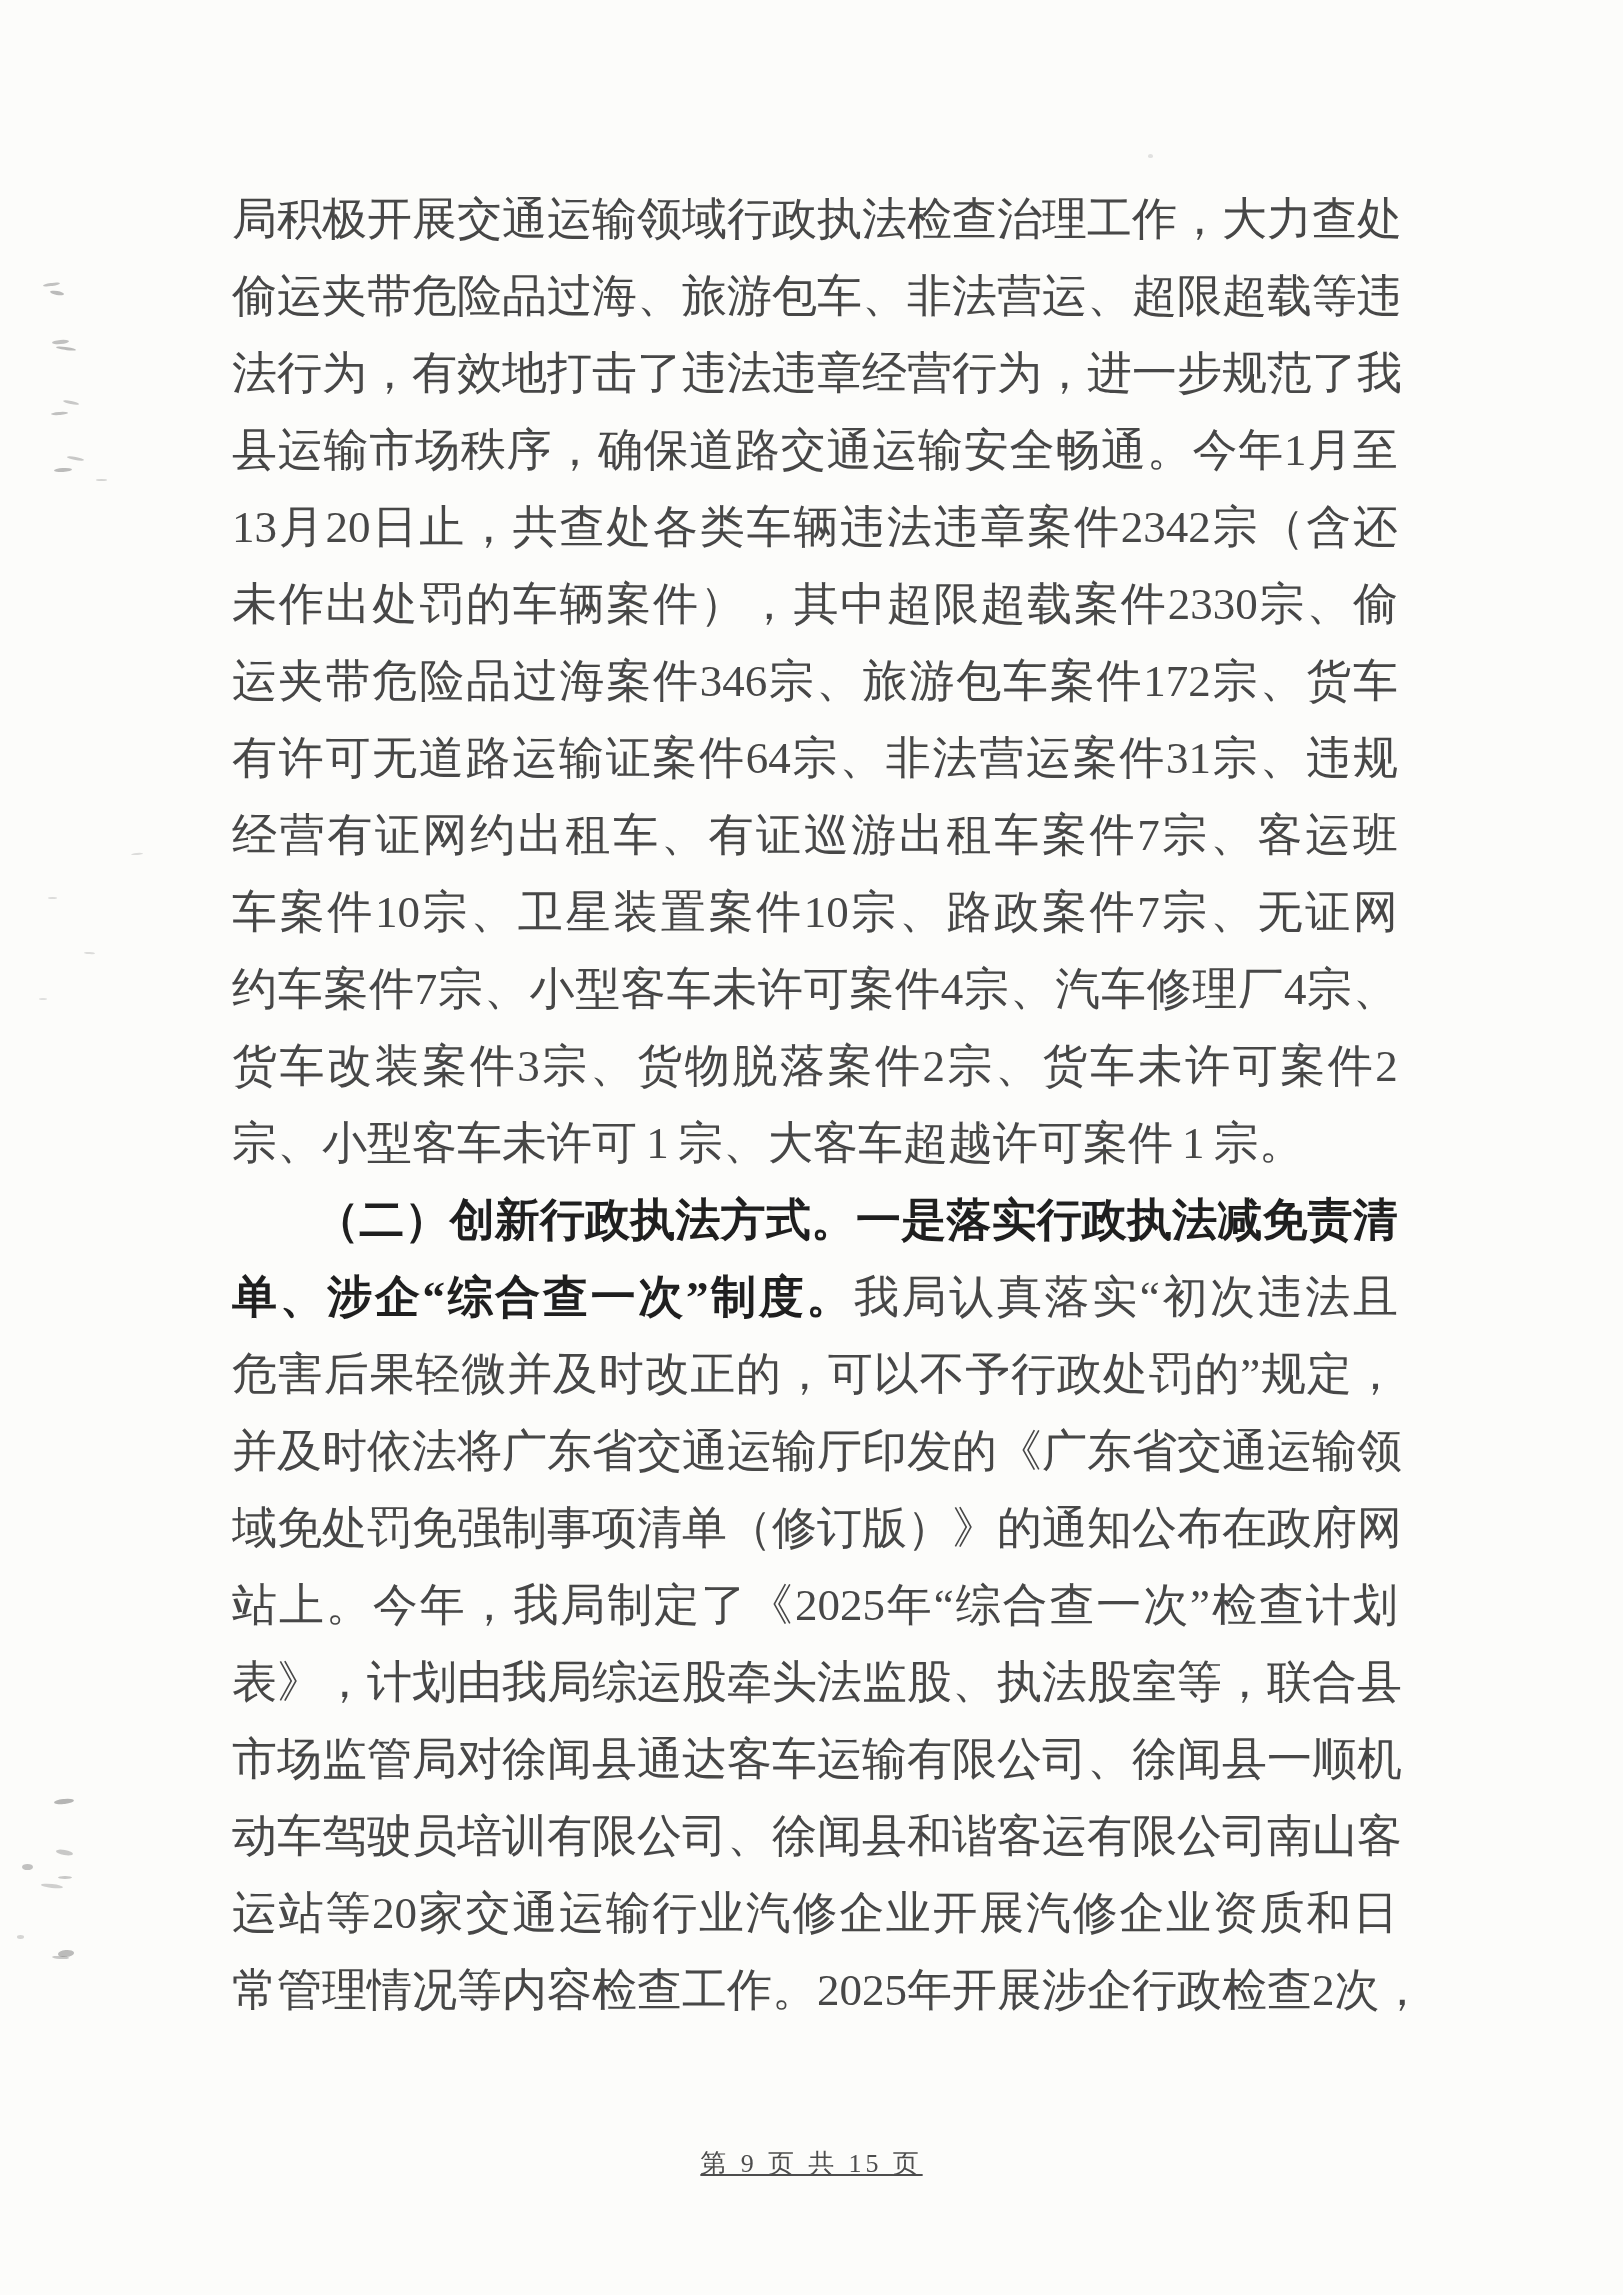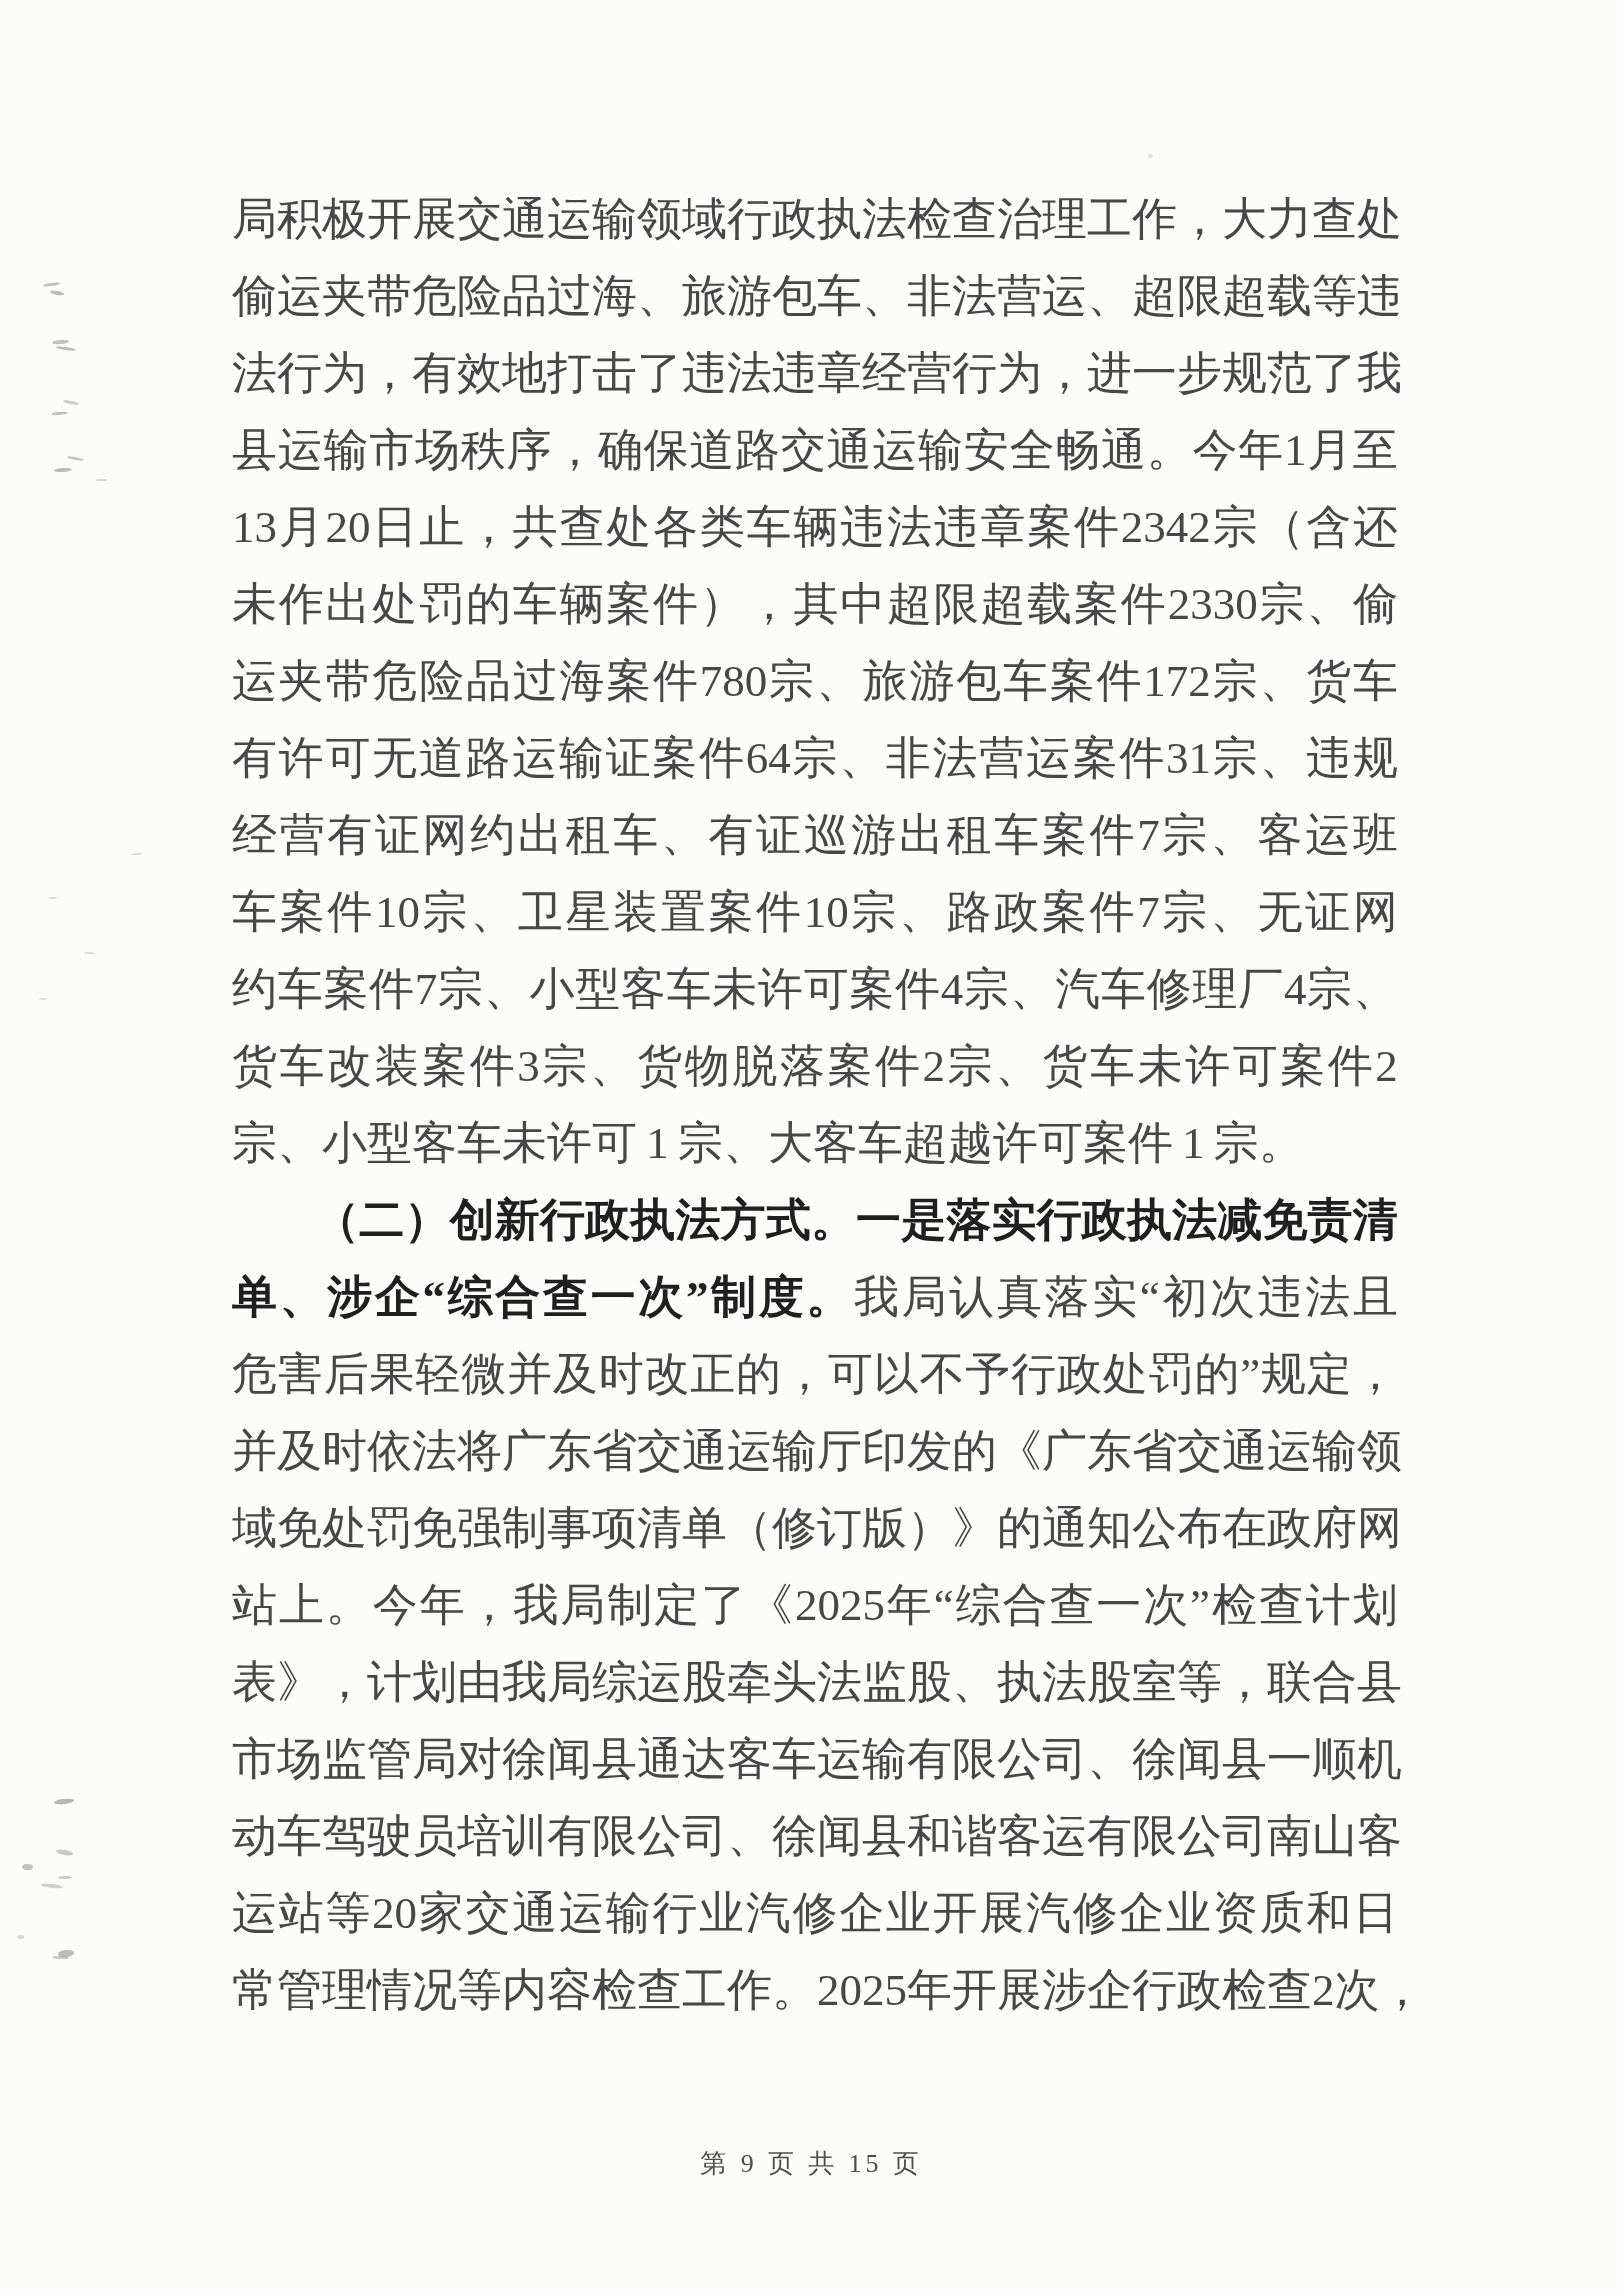--- a/index.html
+++ b/index.html
@@ -40,20 +40,21 @@
   .indent{flex:0 0 auto;height:0.7px;}
   .footer{
     position:absolute;
     left:0;
     right:0;
     top:2146px;
     text-align:center;
     font-size:26px;
     letter-spacing:3.9px;
     color:var(--footer-ink);
+    text-decoration:underline;
   }
   .art{
     position:absolute;
     background:#7a7a7a;
     border-radius:50%;
   }
 </style>
 </head>
 <body>
 
@@ -228,21 +229,21 @@
         <span class="tok">运</span>
         <span class="tok">夹</span>
         <span class="tok">带</span>
         <span class="tok">危</span>
         <span class="tok">险</span>
         <span class="tok">品</span>
         <span class="tok">过</span>
         <span class="tok">海</span>
         <span class="tok">案</span>
         <span class="tok">件</span>
-        <span class="tok num">780</span>
+        <span class="tok num">346</span>
         <span class="tok">宗</span>
         <span class="tok">、</span>
         <span class="tok">旅</span>
         <span class="tok">游</span>
         <span class="tok">包</span>
         <span class="tok">车</span>
         <span class="tok">案</span>
         <span class="tok">件</span>
         <span class="tok num">172</span>
         <span class="tok">宗</span>

